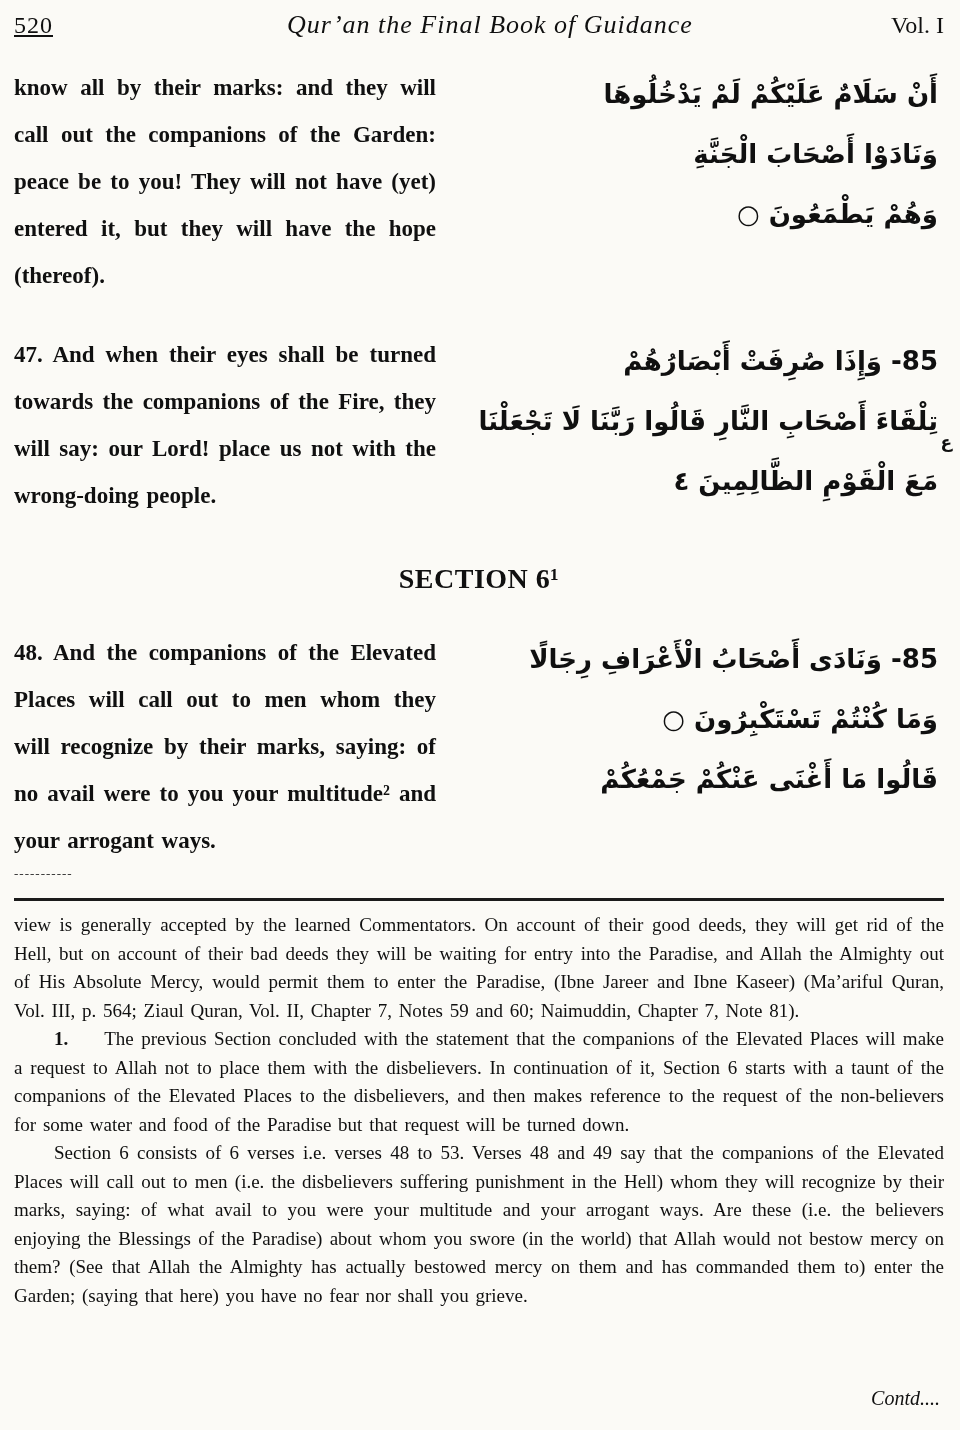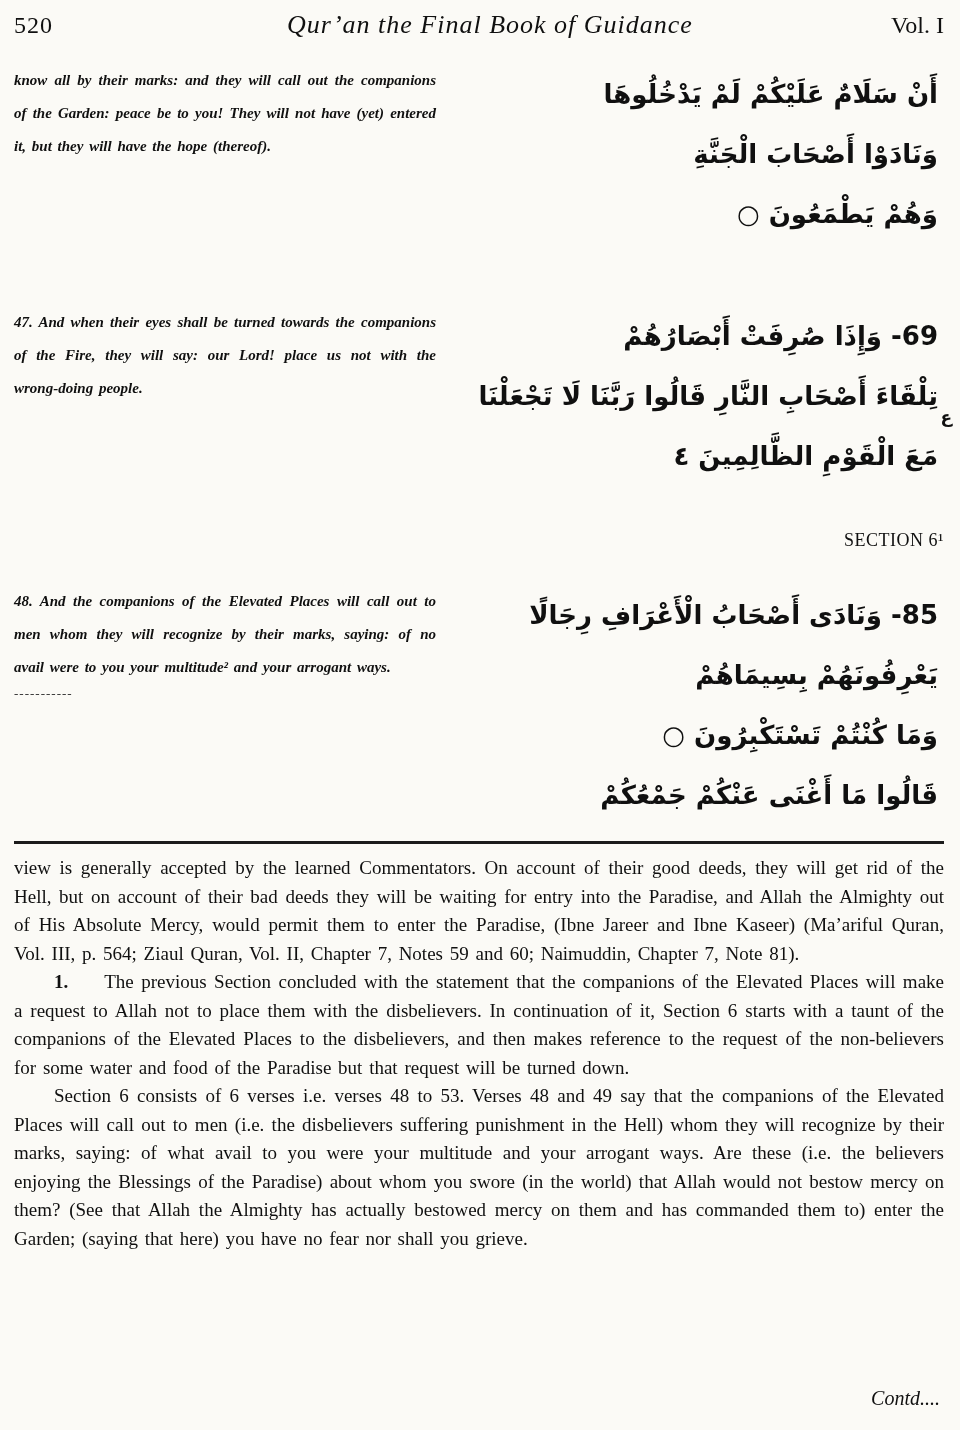--- a/index.html
+++ b/index.html
@@ -18,75 +18,74 @@
     width: 960px;
     height: 1430px;
     padding: 10px 16px 0 14px;
   }
   
   .hdr {
     display: grid;
     grid-template-columns: 1fr auto 1fr;
     align-items: baseline;
   }
-  .hdr .pgnum { font-size: 24px; letter-spacing: 1px; }
+  .hdr .pgnum { font-size: 24px; letter-spacing: 1px; text-decoration: underline; }
   .hdr .title {
     font-size: 26px;
     font-style: italic;
     letter-spacing: 1px;
     text-align: center;
     white-space: nowrap;
     margin-left: 22px;
   }
   .hdr .vol { font-size: 24px; text-align: right; }
   
   .row {
     display: flex;
     position: relative;
   }
   .row .en {
     width: 422px;
     flex: 0 0 422px;
-    font-size: 15px;
+    font-size: 23px;
     font-weight: bold;
-    line-height: 33px;
+    line-height: 47px;
     text-align: justify;
     word-spacing: 2px;
-    font-style: italic;
   }
   .row .ar {
     flex: 1;
     direction: rtl;
     text-align: right;
     font-family: "DejaVu Sans", sans-serif;
     font-weight: bold;
     font-size: 26px;
     line-height: 60px;
     padding-left: 8px;
     padding-right: 6px;
   }
   .row-1 { margin-top: 24px; }
-  .row-2 { margin-top: 62px; }
+  .row-2 { margin-top: 32px; }
   .row-3 { margin-top: 0; }
   .ruku {
     position: absolute;
     right: -8px;
     top: 102px;
     font-family: "DejaVu Sans", sans-serif;
     font-size: 17px;
     font-weight: bold;
     line-height: 1.1;
     text-align: center;
   }
   
   .section-heading {
     margin: 44px 0 34px 0;
-    text-align: right;
-    font-size: 18px;
-    font-weight: normal;
+    text-align: center;
+    font-size: 28px;
+    font-weight: bold;
     letter-spacing: 0.5px;
   }
   
   .fn-dash {
     display: block;
     font-size: 13px;
     letter-spacing: 1px;
     line-height: 16px;
     color: #333;
     margin-top: 2px;
@@ -134,37 +133,36 @@
     <div class="ar">
       <div class="ar-line">أَنْ سَلَامٌ عَلَيْكُمْ لَمْ يَدْخُلُوهَا</div>
       <div class="ar-line">وَنَادَوْا أَصْحَابَ الْجَنَّةِ</div>
       <div class="ar-line">وَهُمْ يَطْمَعُونَ ○</div>
     </div>
   </div>
 
   <div class="row row-2">
     <div class="en">47.  And when their eyes shall be turned towards the companions of the Fire, they will say: our Lord! place us not with the wrong-doing people.</div>
     <div class="ar">
-      <div class="ar-line">69- وَإِذَا صُرِفَتْ أَبْصَارُهُمْ</div>
+      <div class="ar-line">85- وَإِذَا صُرِفَتْ أَبْصَارُهُمْ</div>
       <div class="ar-line">تِلْقَاءَ أَصْحَابِ النَّارِ قَالُوا رَبَّنَا لَا تَجْعَلْنَا</div>
       <div class="ar-line">مَعَ الْقَوْمِ الظَّالِمِينَ ٤</div>
     </div>
     <div class="ruku">ع</div>
   </div>
 
   <div class="section-heading">SECTION 6¹</div>
 
   <div class="row row-3">
     <div class="en-wrap" style="width:422px;flex:0 0 422px;">
       <div class="en" style="width:100%;flex:none;">48.  And the companions of the Elevated Places will call out to men whom they will recognize by their marks, saying: of no avail were to you your multitude² and your arrogant ways.</div>
       <span class="fn-dash">-----------</span>
     </div>
     <div class="ar">
       <div class="ar-line">85- وَنَادَى أَصْحَابُ الْأَعْرَافِ رِجَالًا</div>
-      <div class="ar-line">يَعْرِفُونَهُمْ بِسِيمَاهُمْ</div>
       <div class="ar-line">وَمَا كُنْتُمْ تَسْتَكْبِرُونَ ○</div>
       <div class="ar-line">قَالُوا مَا أَغْنَى عَنْكُمْ جَمْعُكُمْ</div>
     </div>
   </div>
 
   <hr class="rule">
 
   <div class="footnotes">
     <p>view is generally accepted by the learned Commentators. On account of their good deeds, they will get rid of the Hell, but on account of their bad deeds they will be waiting for entry into the Paradise, and Allah the Almighty out of His Absolute Mercy, would permit them to enter the Paradise, (Ibne Jareer and Ibne Kaseer) (Ma’ariful Quran, Vol. III, p. 564; Ziaul Quran, Vol. II, Chapter 7, Notes 59 and 60; Naimuddin, Chapter 7, Note 81).</p>
     <p class="indent"><span class="fn-label">1.</span><span>The previous Section concluded with the statement that the companions of the Elevated Places will make a request to Allah not to place them with the disbelievers. In continuation of it, Section 6 starts with a taunt of the companions of the Elevated Places to the disbelievers, and then makes reference to the request of the non-believers for some water and food of the Paradise but that request will be turned down.</span></p>

